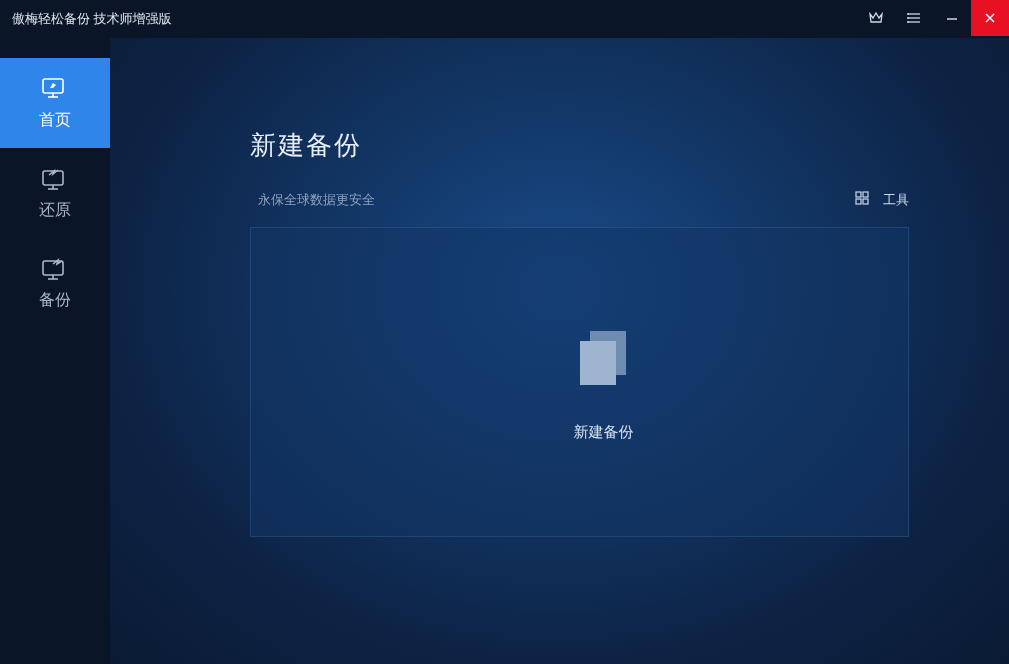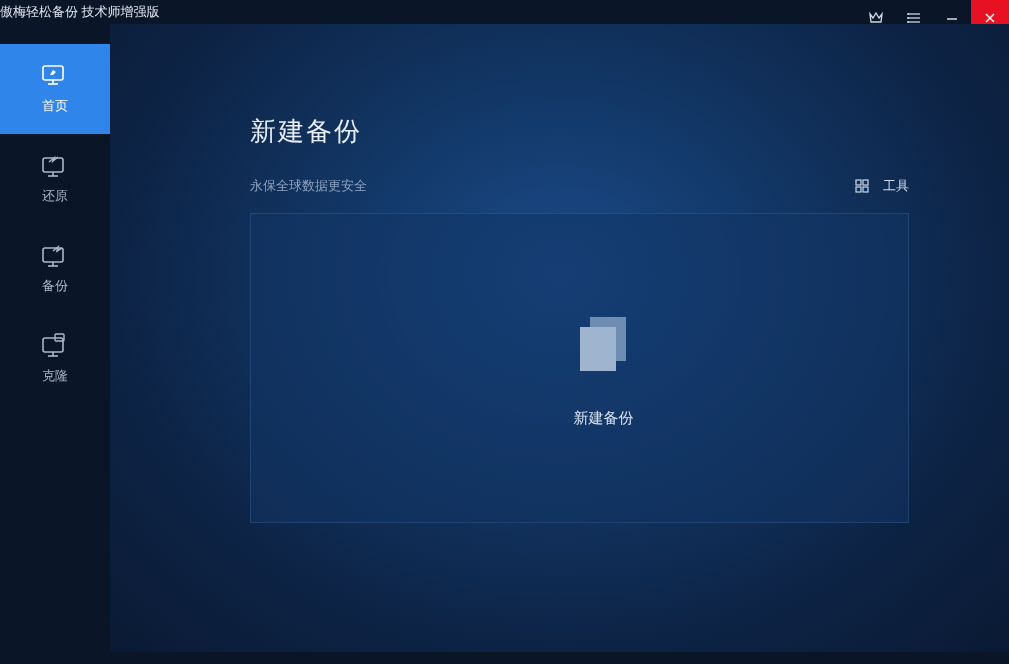--- a/index.html
+++ b/index.html
@@ -5,25 +5,26 @@
   * { margin: 0; padding: 0; box-sizing: border-box; }
   body {
     width: 1009px;
     height: 664px;
     font-family: "Microsoft YaHei", "PingFang SC", sans-serif;
     background: #0a1628;
     overflow: hidden;
     position: relative;
   }
   .titlebar {
-    height: 24px;
+    height: 38px;
     background: #0a1628;
     display: flex;
     align-items: center;
     justify-content: space-between;
+    padding-left: 12px;
     color: #e0e6ef;
     font-size: 13px;
   }
   .titlebar-controls {
     display: flex;
     height: 100%;
   }
   .titlebar-btn {
     width: 38px;
     height: 36px;
@@ -55,21 +56,21 @@
     justify-content: center;
     color: #aab6c9;
     gap: 8px;
     cursor: pointer;
   }
   .sidebar-item.active {
     background: #2f85ea;
     color: #fff;
   }
   .sidebar-label {
-    font-size: 13px;
+    font-size: 16px;
   }
   .main {
     flex: 1;
     background: radial-gradient(ellipse at 50% 40%, #1a4a8a 0%, #123766 35%, #0d2345 70%, #0a1a33 100%);
     position: relative;
     padding: 0 40px;
   }
   .main-header {
     padding-top: 90px;
     padding-left: 100px;
@@ -81,24 +82,25 @@
     font-weight: 300;
     letter-spacing: 2px;
   }
   .main-subrow {
     display: flex;
     justify-content: space-between;
     align-items: center;
     margin-top: 28px;
     color: #8ea3c0;
     font-size: 13px;
+    margin-left: 8px;
   }
   .tools-link {
     display: flex;
-    align-items: center;
+    align-items: flex-start;
     gap: 14px;
     color: #cdd9eb;
     font-size: 13px;
   }
   .cards {
     display: flex;
     gap: 28px;
     margin-top: 18px;
     padding-left: 100px;
     padding-right: 60px;
@@ -196,31 +198,20 @@
         <svg width="30" height="26" viewBox="0 0 30 26">
             <rect x="3" y="5" width="20" height="14" rx="2" fill="none" stroke="#aab6c9" stroke-width="1.6"></rect>
             <line x1="8" y1="23" x2="18" y2="23" stroke="#aab6c9" stroke-width="1.6"></line>
             <line x1="13" y1="19" x2="13" y2="23" stroke="#aab6c9" stroke-width="1.6"></line>
             <path d="M13 8 L18 4 L17 8 L22 5" fill="none" stroke="#aab6c9" stroke-width="1.6"></path>
           </svg>
       </span>
       <span class="sidebar-label">备份</span>
     </div>
 
-    <div class="sidebar-item">
-      <span>
-        <svg width="30" height="26" viewBox="0 0 30 26">
-            <rect x="3" y="5" width="20" height="14" rx="2" fill="none" stroke="#aab6c9" stroke-width="1.6"></rect>
-            <line x1="8" y1="23" x2="18" y2="23" stroke="#aab6c9" stroke-width="1.6"></line>
-            <line x1="13" y1="19" x2="13" y2="23" stroke="#aab6c9" stroke-width="1.6"></line>
-            <rect x="15" y="1" width="9" height="7" rx="1" fill="none" stroke="#aab6c9" stroke-width="1.4"></rect>
-          </svg>
-      </span>
-      <span class="sidebar-label">克隆</span>
-    </div>
 
   </div>
 
   <div class="main">
     <div class="main-header">
       <div class="main-title">新建备份</div>
       <div class="main-subrow">
         <span>永保全球数据更安全</span>
         <div class="tools-link">
           <span>

